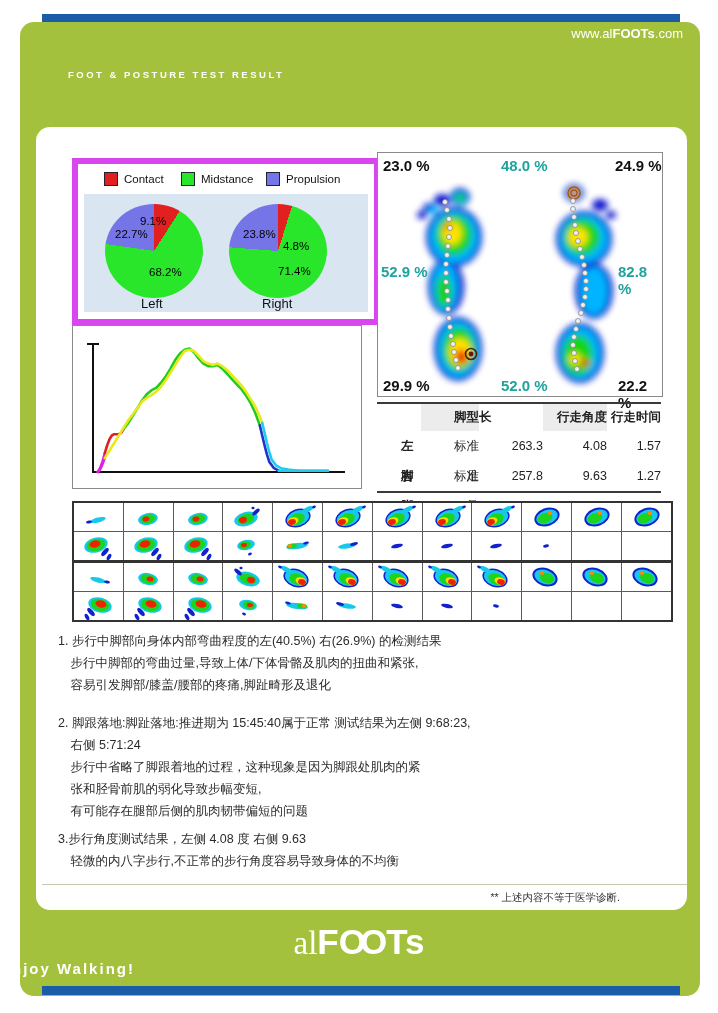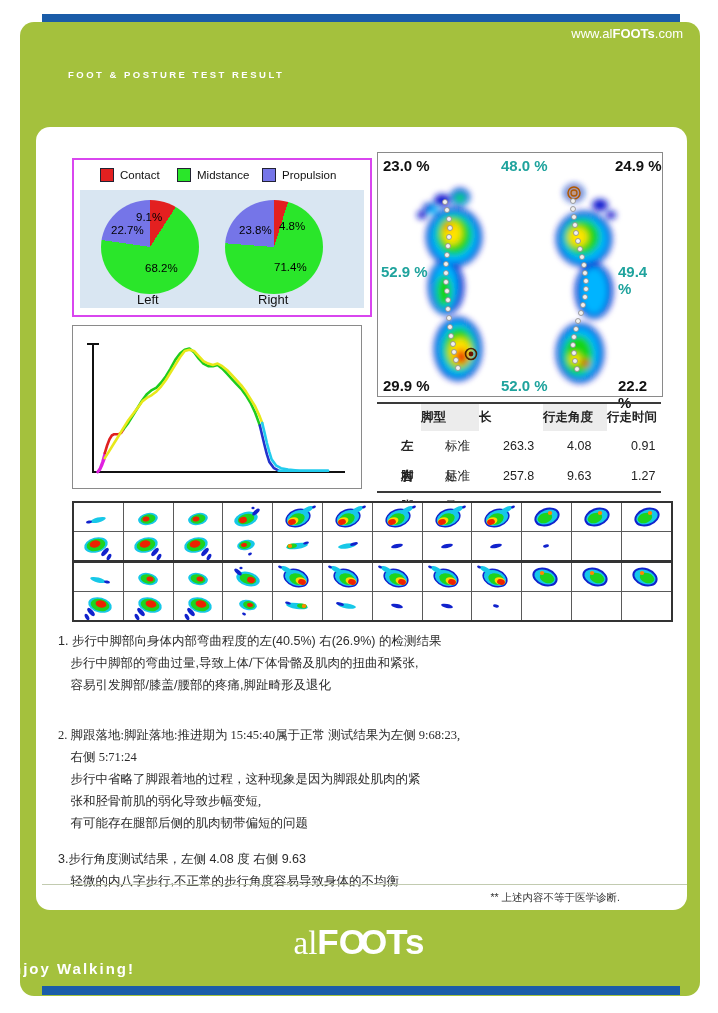--- a/index.html
+++ b/index.html
@@ -11,21 +11,21 @@
   .greenpanel{left:20px;top:22px;width:680px;height:974px;background:#a4c13d;border-radius:14px;}
   .bottombar{left:42px;top:986px;width:638px;height:9px;background:#1a5ca8;}
   .whitepanel{left:36px;top:127px;width:651px;height:783px;background:#fff;border-radius:14px;}
   
   .site{left:430px;top:26px;width:253px;text-align:right;color:#fff;font-size:13px;}
   .site .b{font-weight:bold;}
   .title{left:66px;top:33px;color:#fff;font-size:24px;font-family:"Liberation Serif","DejaVu Serif",serif;
          letter-spacing:1px;}
   .subtitle{left:68px;top:69px;color:#fff;font-size:9.5px;font-weight:bold;letter-spacing:2.5px;}
   
-  .piepanel{left:72px;top:158px;width:296px;height:155px;background:#fff;border:2px solid #d946ef;}
+  .piepanel{left:72px;top:158px;width:296px;height:155px;background:#fff;border:6px solid #d946ef;}
   .legend-item{position:absolute;top:8px;height:15px;}
   .legend-sq{position:absolute;width:14px;height:14px;border:1px solid #223;box-sizing:border-box;}
   .legend-lb{position:absolute;left:20px;top:1px;font-size:11.5px;color:#111;}
   .pie-bg{position:absolute;left:6px;top:30px;width:284px;height:118px;background:#d9e6f2;}
   .pie{position:absolute;width:98px;height:94px;border-radius:50%;}
   .pie-lb{position:absolute;font-size:11.5px;color:#000;}
   .pie-cap{position:absolute;font-size:13px;color:#111;}
   
   .curvepanel{left:72px;top:325px;width:288px;height:162px;background:#fff;border:1px solid #8a8a8a;}
   .curvepanel svg{display:block;}
@@ -34,31 +34,31 @@
   .pct{position:absolute;font-size:15px;font-weight:bold;color:#111;}
   .teal{color:#1fa39d;}
   .feet{position:absolute;left:0;top:0;}
   
   .rtable{left:377px;top:402px;width:284px;border-top:2px solid #3a3a3a;border-bottom:2px solid #3a3a3a;
           font-size:12.5px;color:#222;}
   .rtable .grid{display:grid;grid-template-columns:44px 58px 64px 64px 54px;}
   .rtable .hc{height:27px;line-height:27px;font-weight:bold;}
   .rtable .dc{height:30px;line-height:30px;margin-left:24px;}
   .rtable .shade{background:#ececec;}
-  .rtable .num{text-align:left;}
+  .rtable .num{text-align:right;}
   
   .strip{position:absolute;left:72px;border-collapse:collapse;table-layout:fixed;}
   .strip td{border:1px solid #5a5a5a;padding:0;width:48.8px;height:28px;background:#fff;}
   .strip{border:2px solid #333;}
   .strip svg{display:block;width:48px;height:28px;}
   
   .notes{left:58px;top:630px;width:590px;font-size:12.5px;color:#2b2b2b;}
   .notes p{margin:0;white-space:pre-line;line-height:22px;}
-  .notes p.p1{margin-bottom:28px;}
-  .notes p.p2{margin-bottom:14px;font-family:Liberation Serif, serif;}
+  .notes p.p1{margin-bottom:16px;}
+  .notes p.p2{margin-bottom:6px;}
   .divider{left:42px;top:884px;width:645px;height:1px;background:#c2cbb0;}
   .disclaimer{left:420px;top:891px;width:200px;text-align:right;font-size:10.5px;color:#333;}
   
   .logo{left:0px;top:922px;width:718px;text-align:center;color:#fff;}
   .logo .al{font-family:"Liberation Serif","DejaVu Serif",serif;font-size:33px;}
   .logo .foots{font-size:35px;font-weight:bold;letter-spacing:0px;}
   .logo .oo{letter-spacing:-6px;margin-right:5px;}
   .tagline{left:0px;top:960px;width:718px;text-align:left;color:#fff;font-size:15px;font-weight:bold;
            letter-spacing:2px;}
 </style>
@@ -88,21 +88,21 @@
       <span class="legend-sq" style="background: rgb(117, 117, 232);"></span>
       <span class="legend-lb">Propulsion</span>
     </div>
     <div class="pie-bg">
       <div class="pie" style="left: 21px; top: 10px; background: conic-gradient(rgb(227, 32, 32) 0deg, rgb(227, 32, 32) 32.76deg, rgb(42, 230, 42) 32.76deg, rgb(42, 230, 42) 278.28deg, rgb(117, 117, 232) 278.28deg, rgb(117, 117, 232) 360deg);"></div>
       <div class="pie" style="left: 145px; top: 10px; background: conic-gradient(rgb(227, 32, 32) 0deg, rgb(227, 32, 32) 17.28deg, rgb(42, 230, 42) 17.28deg, rgb(42, 230, 42) 274.32deg, rgb(117, 117, 232) 274.32deg, rgb(117, 117, 232) 360deg);"></div>
       <div class="pie-lb" style="left:56px;top:21px;">9.1%</div>
       <div class="pie-lb" style="left:31px;top:34px;">22.7%</div>
       <div class="pie-lb" style="left:65px;top:72px;">68.2%</div>
       <div class="pie-lb" style="left:159px;top:34px;">23.8%</div>
-      <div class="pie-lb" style="left:199px;top:30px;text-align:right;">4.8%</div>
+      <div class="pie-lb" style="left:199px;top:46px;text-align:right;">4.8%</div>
       <div class="pie-lb" style="left:194px;top:71px;">71.4%</div>
       <div class="pie-cap" style="left:57px;top:102px;">Left</div>
       <div class="pie-cap" style="left:178px;top:102px;">Right</div>
     </div>
   </div>
 
   <div class="abs curvepanel">
     <svg id="curve-svg" width="286" height="160" viewBox="0 0 286 160">
       <line x1="20" y1="18" x2="20" y2="146" stroke="#111" stroke-width="2"></line>
       <line x1="14" y1="18" x2="26" y2="18" stroke="#111" stroke-width="2"></line>
@@ -239,39 +239,39 @@
             <circle cx="196" cy="64" r="2.5" fill="#f0f0f0" stroke="#8a8a8a" stroke-width="0.8"></circle>
             <circle cx="195" cy="56" r="2.5" fill="#f0f0f0" stroke="#8a8a8a" stroke-width="0.8"></circle>
             <circle cx="195" cy="48" r="2.5" fill="#f0f0f0" stroke="#8a8a8a" stroke-width="0.8"></circle>
           </g>
       </g>
     </svg>
     <div class="pct" style="left:5px;top:4px;">23.0 %</div>
     <div class="pct teal" style="left:123px;top:4px;">48.0 %</div>
     <div class="pct" style="left:237px;top:4px;">24.9 %</div>
     <div class="pct teal" style="left:3px;top:110px;">52.9 %</div>
-    <div class="pct teal" style="left:240px;top:110px;">49.4 %</div>
+    <div class="pct teal" style="left:240px;top:110px;">82.8 %</div>
     <div class="pct" style="left:5px;top:224px;">29.9 %</div>
     <div class="pct teal" style="left:123px;top:224px;">52.0 %</div>
     <div class="pct" style="left:240px;top:224px;">22.2 %</div>
   </div>
 
   <div class="abs rtable">
     <div class="grid">
       <div class="hc"></div>
       <div class="hc shade num">脚型</div>
       <div class="hc">长</div>
       <div class="hc shade num">行走角度</div>
       <div class="hc num">行走时间</div>
 
       <div class="dc" style="font-weight:bold">左脚</div>
       <div class="dc num">标准足</div>
       <div class="dc num">263.3</div>
       <div class="dc num">4.08</div>
-      <div class="dc num">0.91</div>
+      <div class="dc num">1.57</div>
 
       <div class="dc" style="font-weight:bold">右脚</div>
       <div class="dc num">标准足</div>
       <div class="dc num">257.8</div>
       <div class="dc num">9.63</div>
       <div class="dc num">1.27</div>
     </div>
   </div>
 
   <table class="strip" style="top:501px;">

